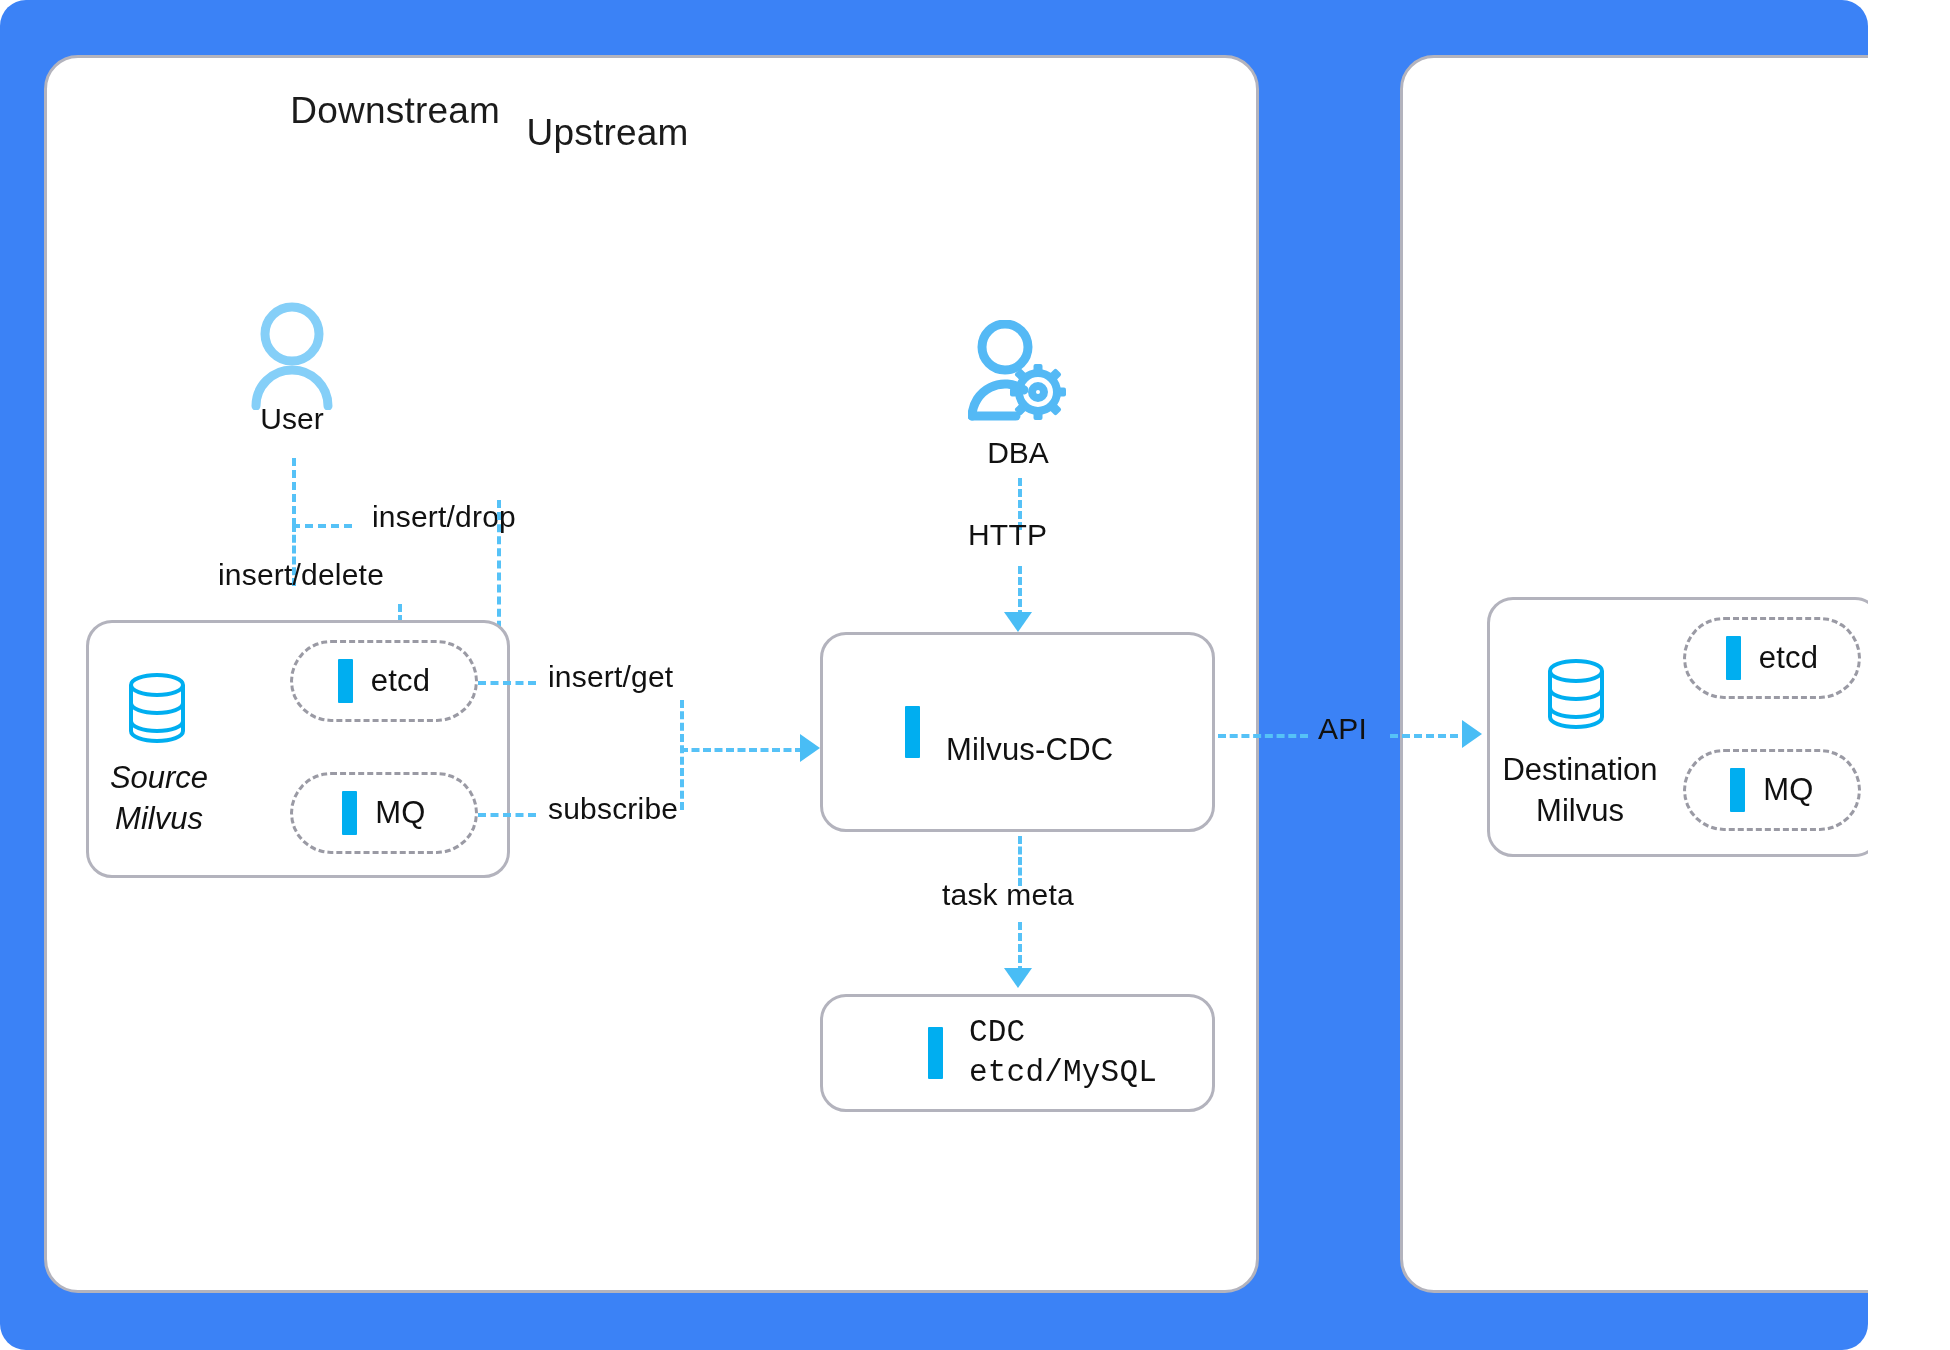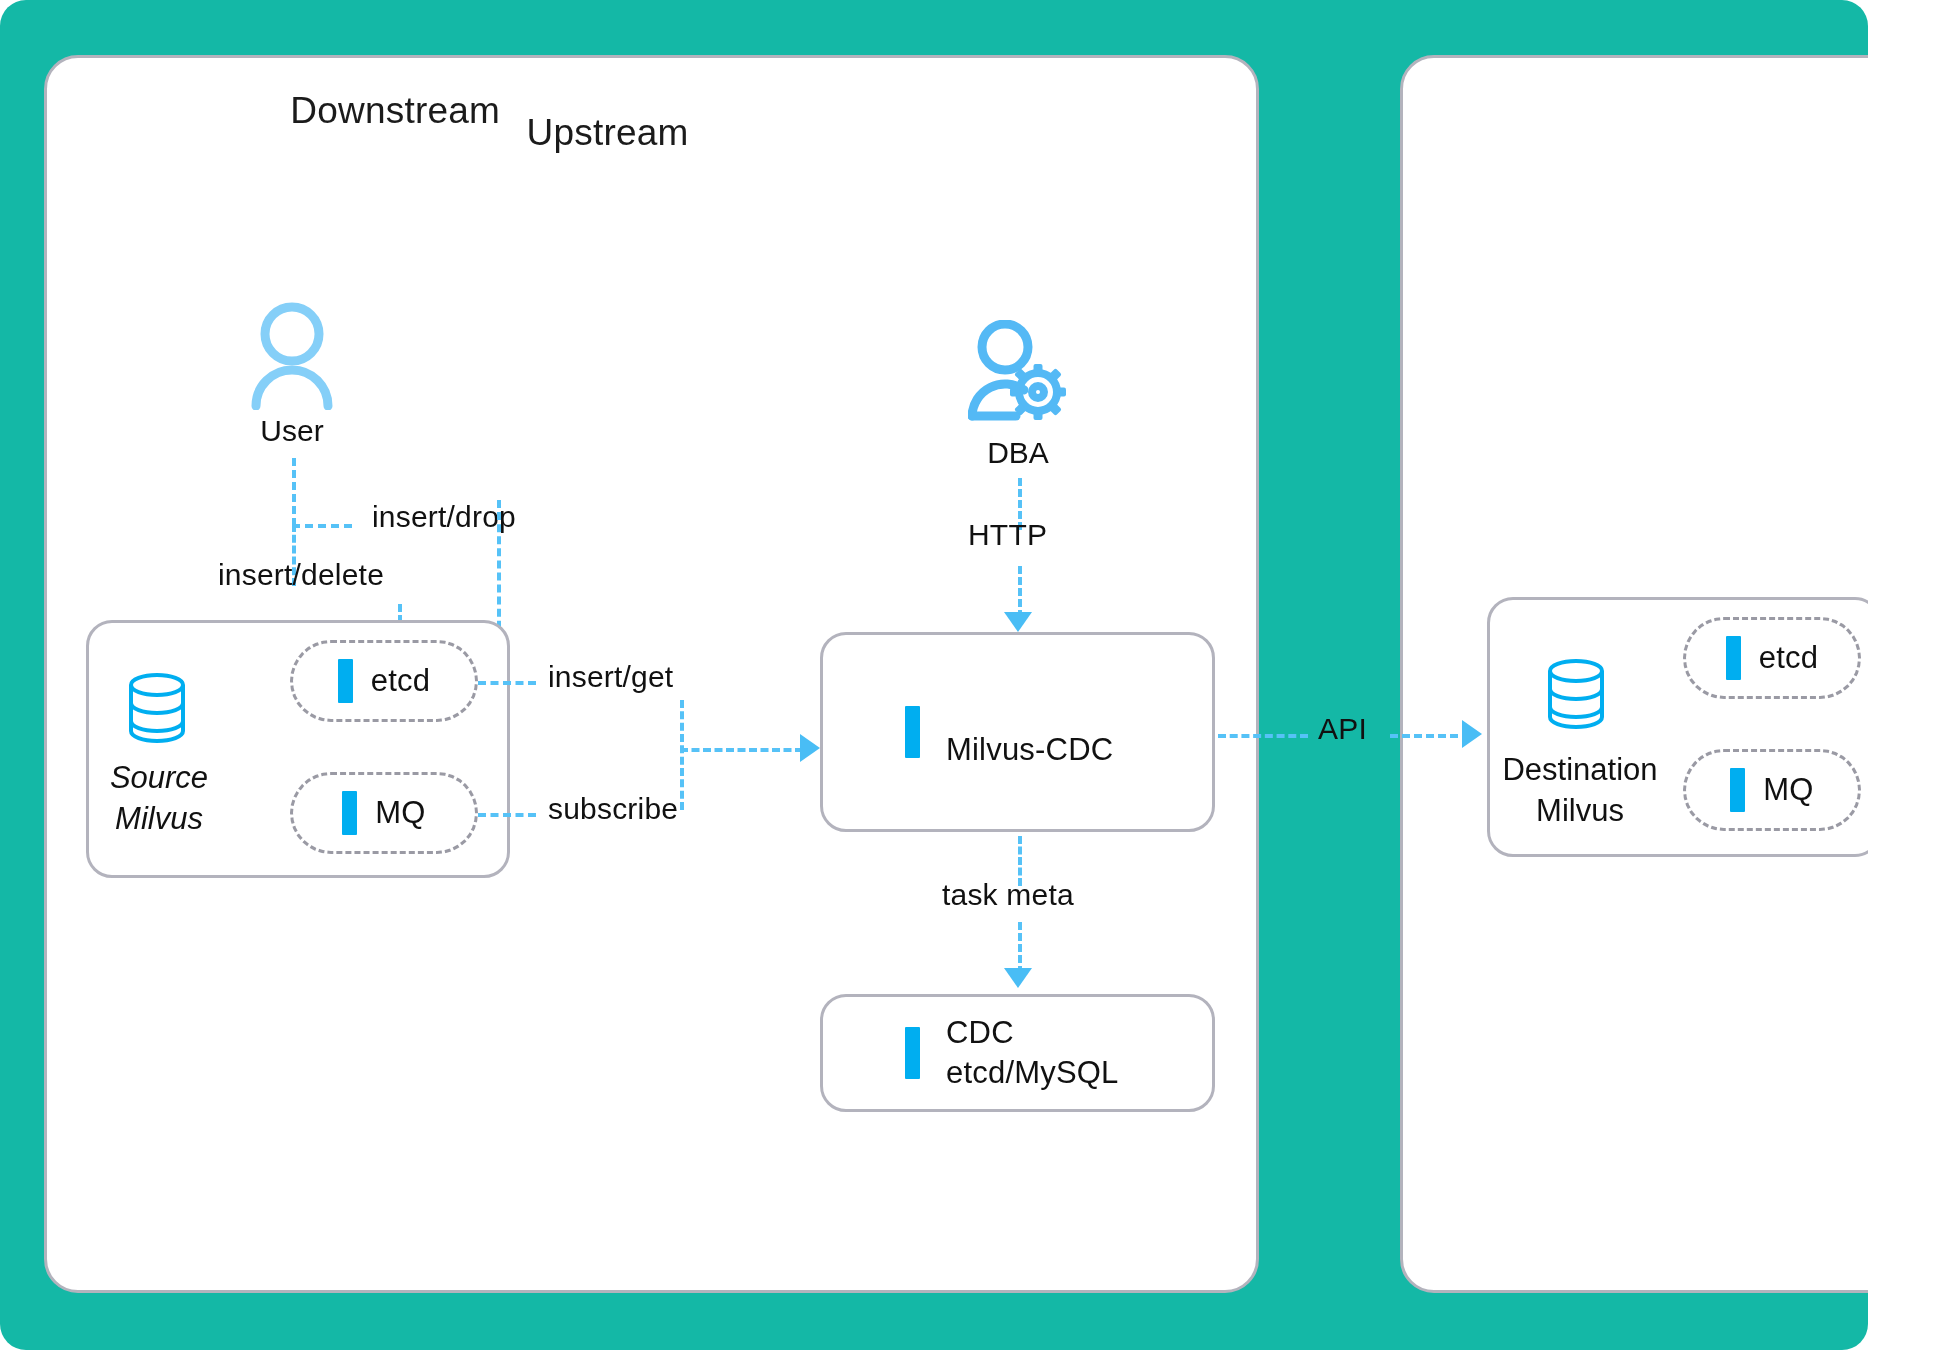--- a/index.html
+++ b/index.html
@@ -9,21 +9,21 @@
     background: #ffffff;
   }
   body {
     font-family: "Liberation Sans", sans-serif;
     -webkit-font-smoothing: antialiased;
   }
   #stage {
     position: relative;
     width: 1868px;
     height: 1350px;
-    background: #14b8a6;
+    background: #3b82f6;
     overflow: hidden;
     border-radius: 26px;
   }
 
   
   .panel {
     position: absolute;
     border: 3px solid #b3b3bd;
     border-radius: 34px;
     background: #ffffff;
@@ -160,21 +160,21 @@
 
   <div class="panel-title" id="title-upstream">Upstream</div>
   <div class="panel-title" id="title-downstream">Downstream</div>
 
   <div class="actor" style="left:248px; top:300px; width:88px; height:110px;">
     <svg width="88" height="110" viewBox="0 0 88 110" aria-hidden="true">
       <circle cx="44" cy="34" r="27" fill="none" stroke="#85CFF8" stroke-width="9"></circle>
       <path d="M8 106 a36 36 0 0 1 72 0" fill="none" stroke="#85CFF8" stroke-width="9" stroke-linecap="round"></path>
     </svg>
   </div>
-  <div class="actor-label" style="left:248px; top:414px; width:88px;">User</div>
+  <div class="actor-label" style="left:248px; top:402px; width:88px;">User</div>
 
   <div class="conn-v" style="left:292px; top:458px; height:68px;"></div>
 
   <div class="conn-h" style="left:292px; top:524px; width:60px;"></div>
 
   <div class="conn-v" style="left:292px; top:524px; height:62px;"></div>
 
   <div class="label" style="left:372px; top:500px;">insert/drop</div>
   <div class="label" style="left:218px; top:558px;">insert/delete</div>
 
@@ -250,21 +250,21 @@
   <div class="box" style="left:820px; top:632px; width:395px; height:200px; padding-left:82px;">
     <span class="bar tall"></span>
     <span class="node-text" style="margin-left:26px;margin-top:36px;">Milvus-CDC</span>
   </div>
 
   <div class="conn-v" style="left:1018px; top:836px; height:50px;"></div>
   <div class="label" style="left:942px; top:878px;">task meta</div>
   <div class="conn-v" style="left:1018px; top:922px; height:52px;"></div>
   <div class="arrow-down" style="left:1004px; top:968px;"></div>
 
-  <div class="box" style="left:820px; top:994px; width:395px; height:118px; padding-left:82px;">
+  <div class="box" style="left:820px; top:994px; width:395px; height:118px; padding-left:105px;font-family:Liberation Mono, monospace;">
     <span class="bar tall"></span>
     <span class="node-text" style="margin-left:26px;">
       <span style="display:block;">CDC</span>
       <span style="display:block;text-align:center;">etcd/MySQL</span>
     </span>
   </div>
 
   <div class="conn-h" style="left:1218px; top:734px; width:90px;"></div>
   <div class="label" style="left:1318px; top:712px;">API</div>
   <div class="conn-h" style="left:1390px; top:734px; width:80px;"></div>

